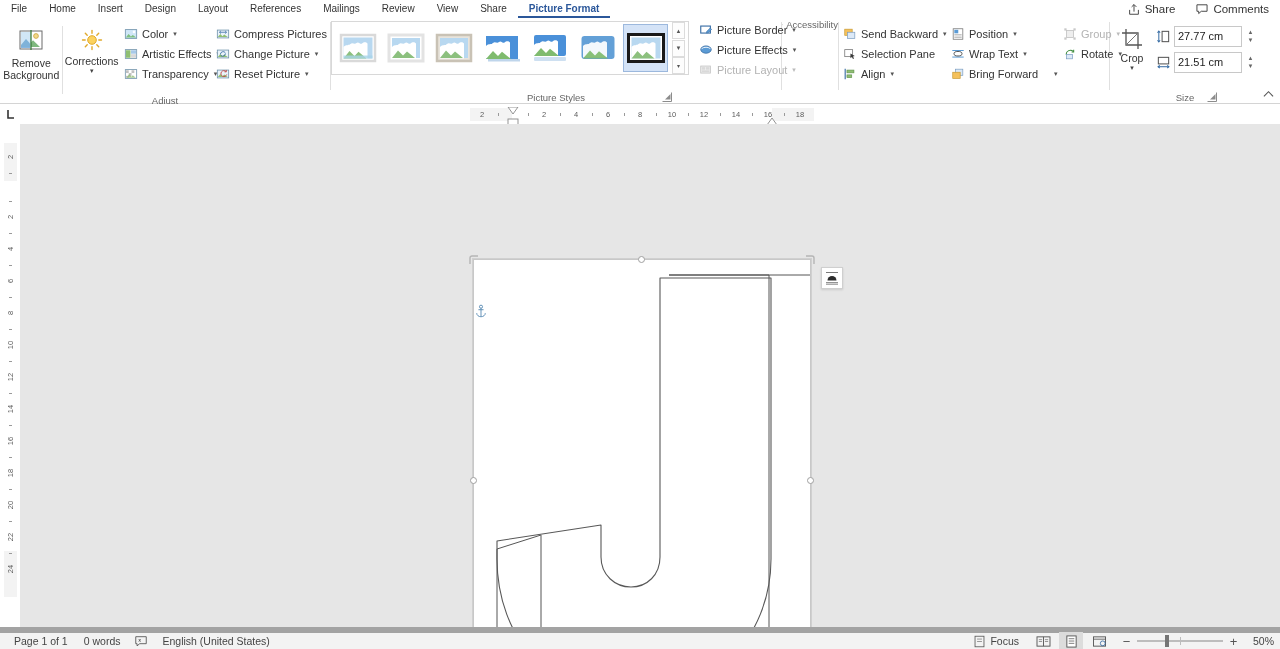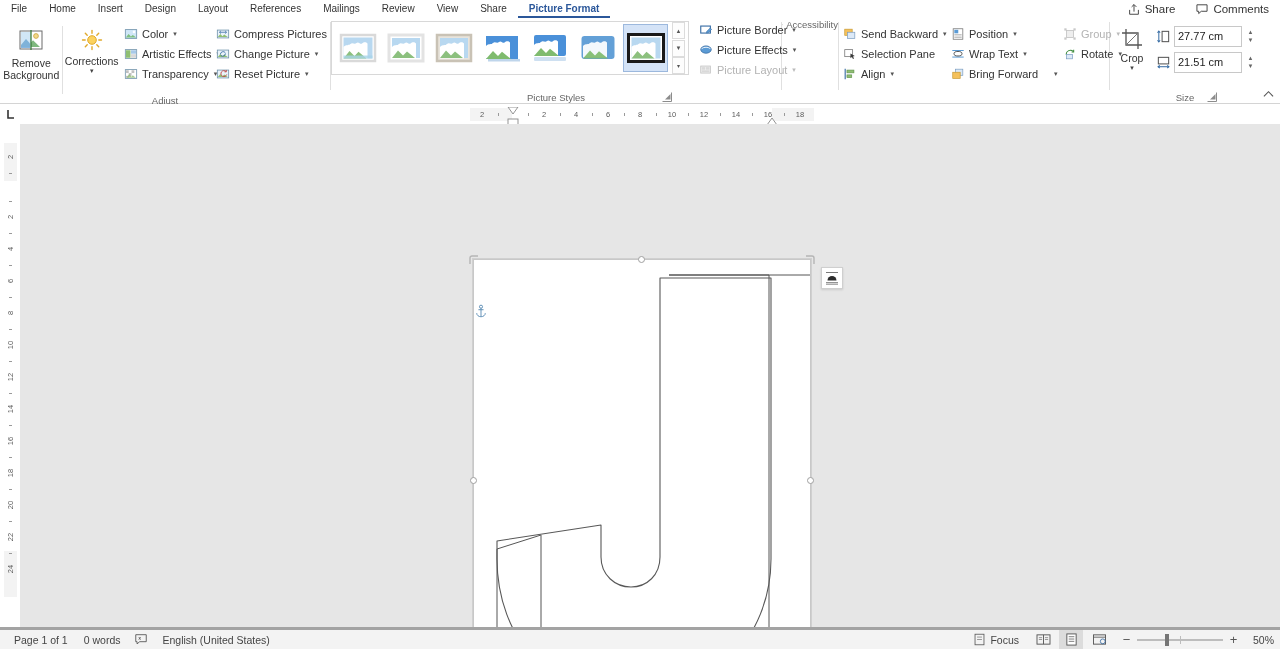--- a/index.html
+++ b/index.html
@@ -157,21 +157,21 @@
   .layout-opts {
     position: absolute; left: 348px; top: 8px; width: 22px; height: 22px;
     background: #fff; border: 1px solid #cfcfcf; display: flex; align-items: center;
     justify-content: center; cursor: pointer; box-shadow: 0 1px 2px rgba(0,0,0,.12);
   }
 
   .letter-svg { position: absolute; left: 0; top: 0; width: 338px; height: 444px; }
 
   
   .statusbar {
-    height: 22px; background: #f3f3f3; border-top: 3px solid #a3a3a3;
+    height: 22px; background: #f3f3f3; border-top: 6px solid #a3a3a3;
     display: flex; align-items: center; flex: 0 0 22px; font-size: 10.5px; color: #444;
     padding: 0 6px;
   }
   .sb-item { padding: 0 8px; cursor: pointer; white-space: nowrap; height: 20px; line-height: 20px; }
   .sb-right { margin-left: auto; display: flex; align-items: center; gap: 4px; }
   .viewbtn {
     width: 24px; height: 19px; display: flex; align-items: center; justify-content: center;
     cursor: pointer;
   }
   .viewbtn.active { background: #dcdcdc; }

